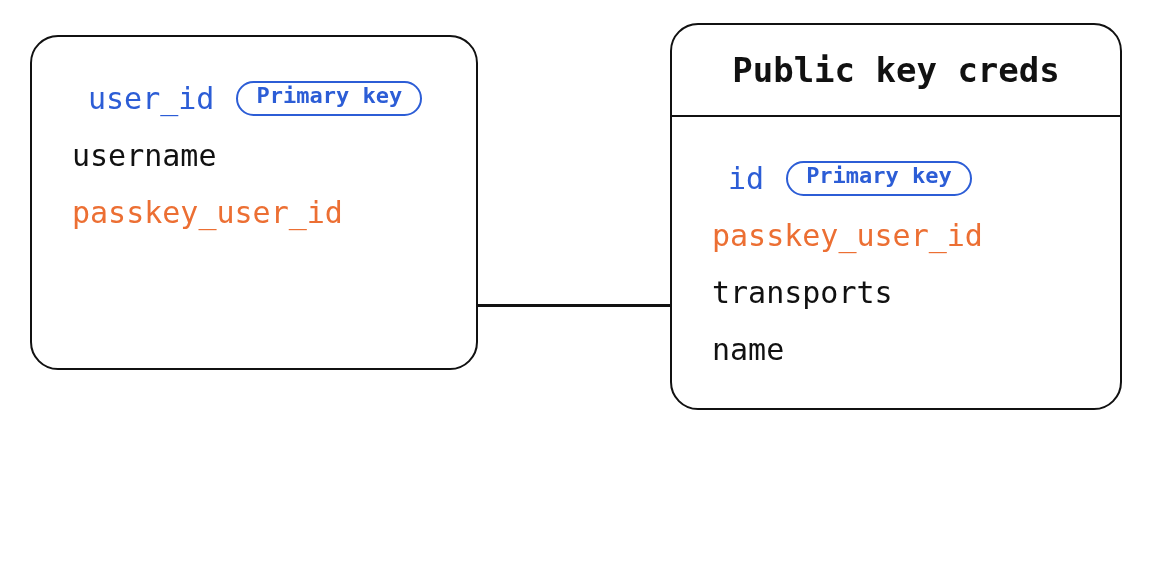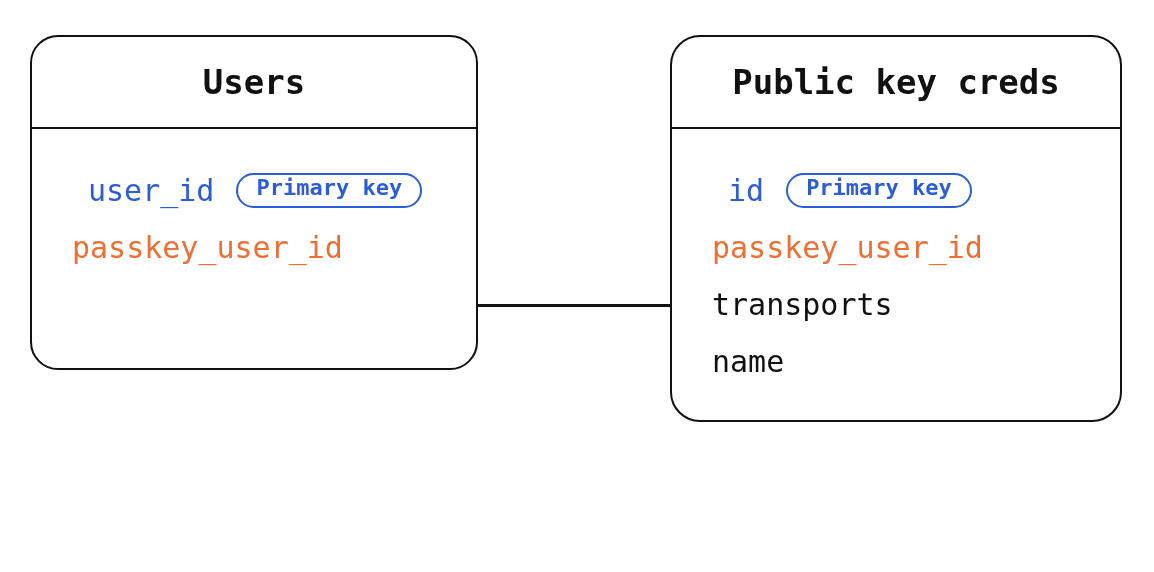--- a/index.html
+++ b/index.html
@@ -23,24 +23,23 @@
     box-sizing: border-box;
   }
   .entity-users {
     left: 30px;
     top: 35px;
     width: 448px;
     height: 335px;
   }
   .entity-creds {
     left: 670px;
-    top: 35px;
+    top: 23px;
     width: 452px;
     height: 387px;
-    border-radius: 30px;
   }
   .entity-header {
     height: 90px;
     display: flex;
     align-items: center;
     justify-content: center;
     border-bottom: 2.5px solid var(--line, #111111);
     font-size: 34px;
     font-weight: bold;
     color: #111111;
@@ -81,25 +80,27 @@
     height: 2.5px;
     background: var(--line, #111111);
   }
 </style>
 </head>
 <body>
 
 <div class="canvas">
 
   <div class="entity entity-users">
-    <div class="entity-header">Users</div>
     <div class="entity-body">
         <div class="field-row">
           <span class="field-name primary-key">user_id</span>
           <span class="badge">Primary key</span>
+        </div>
+        <div class="field-row">
+          <span class="field-name plain">username</span>
         </div>
         <div class="field-row">
           <span class="field-name foreign-key">passkey_user_id</span>
         </div>
       </div>
   </div>
 
   <div class="connector"></div>
 
   <div class="entity entity-creds">

